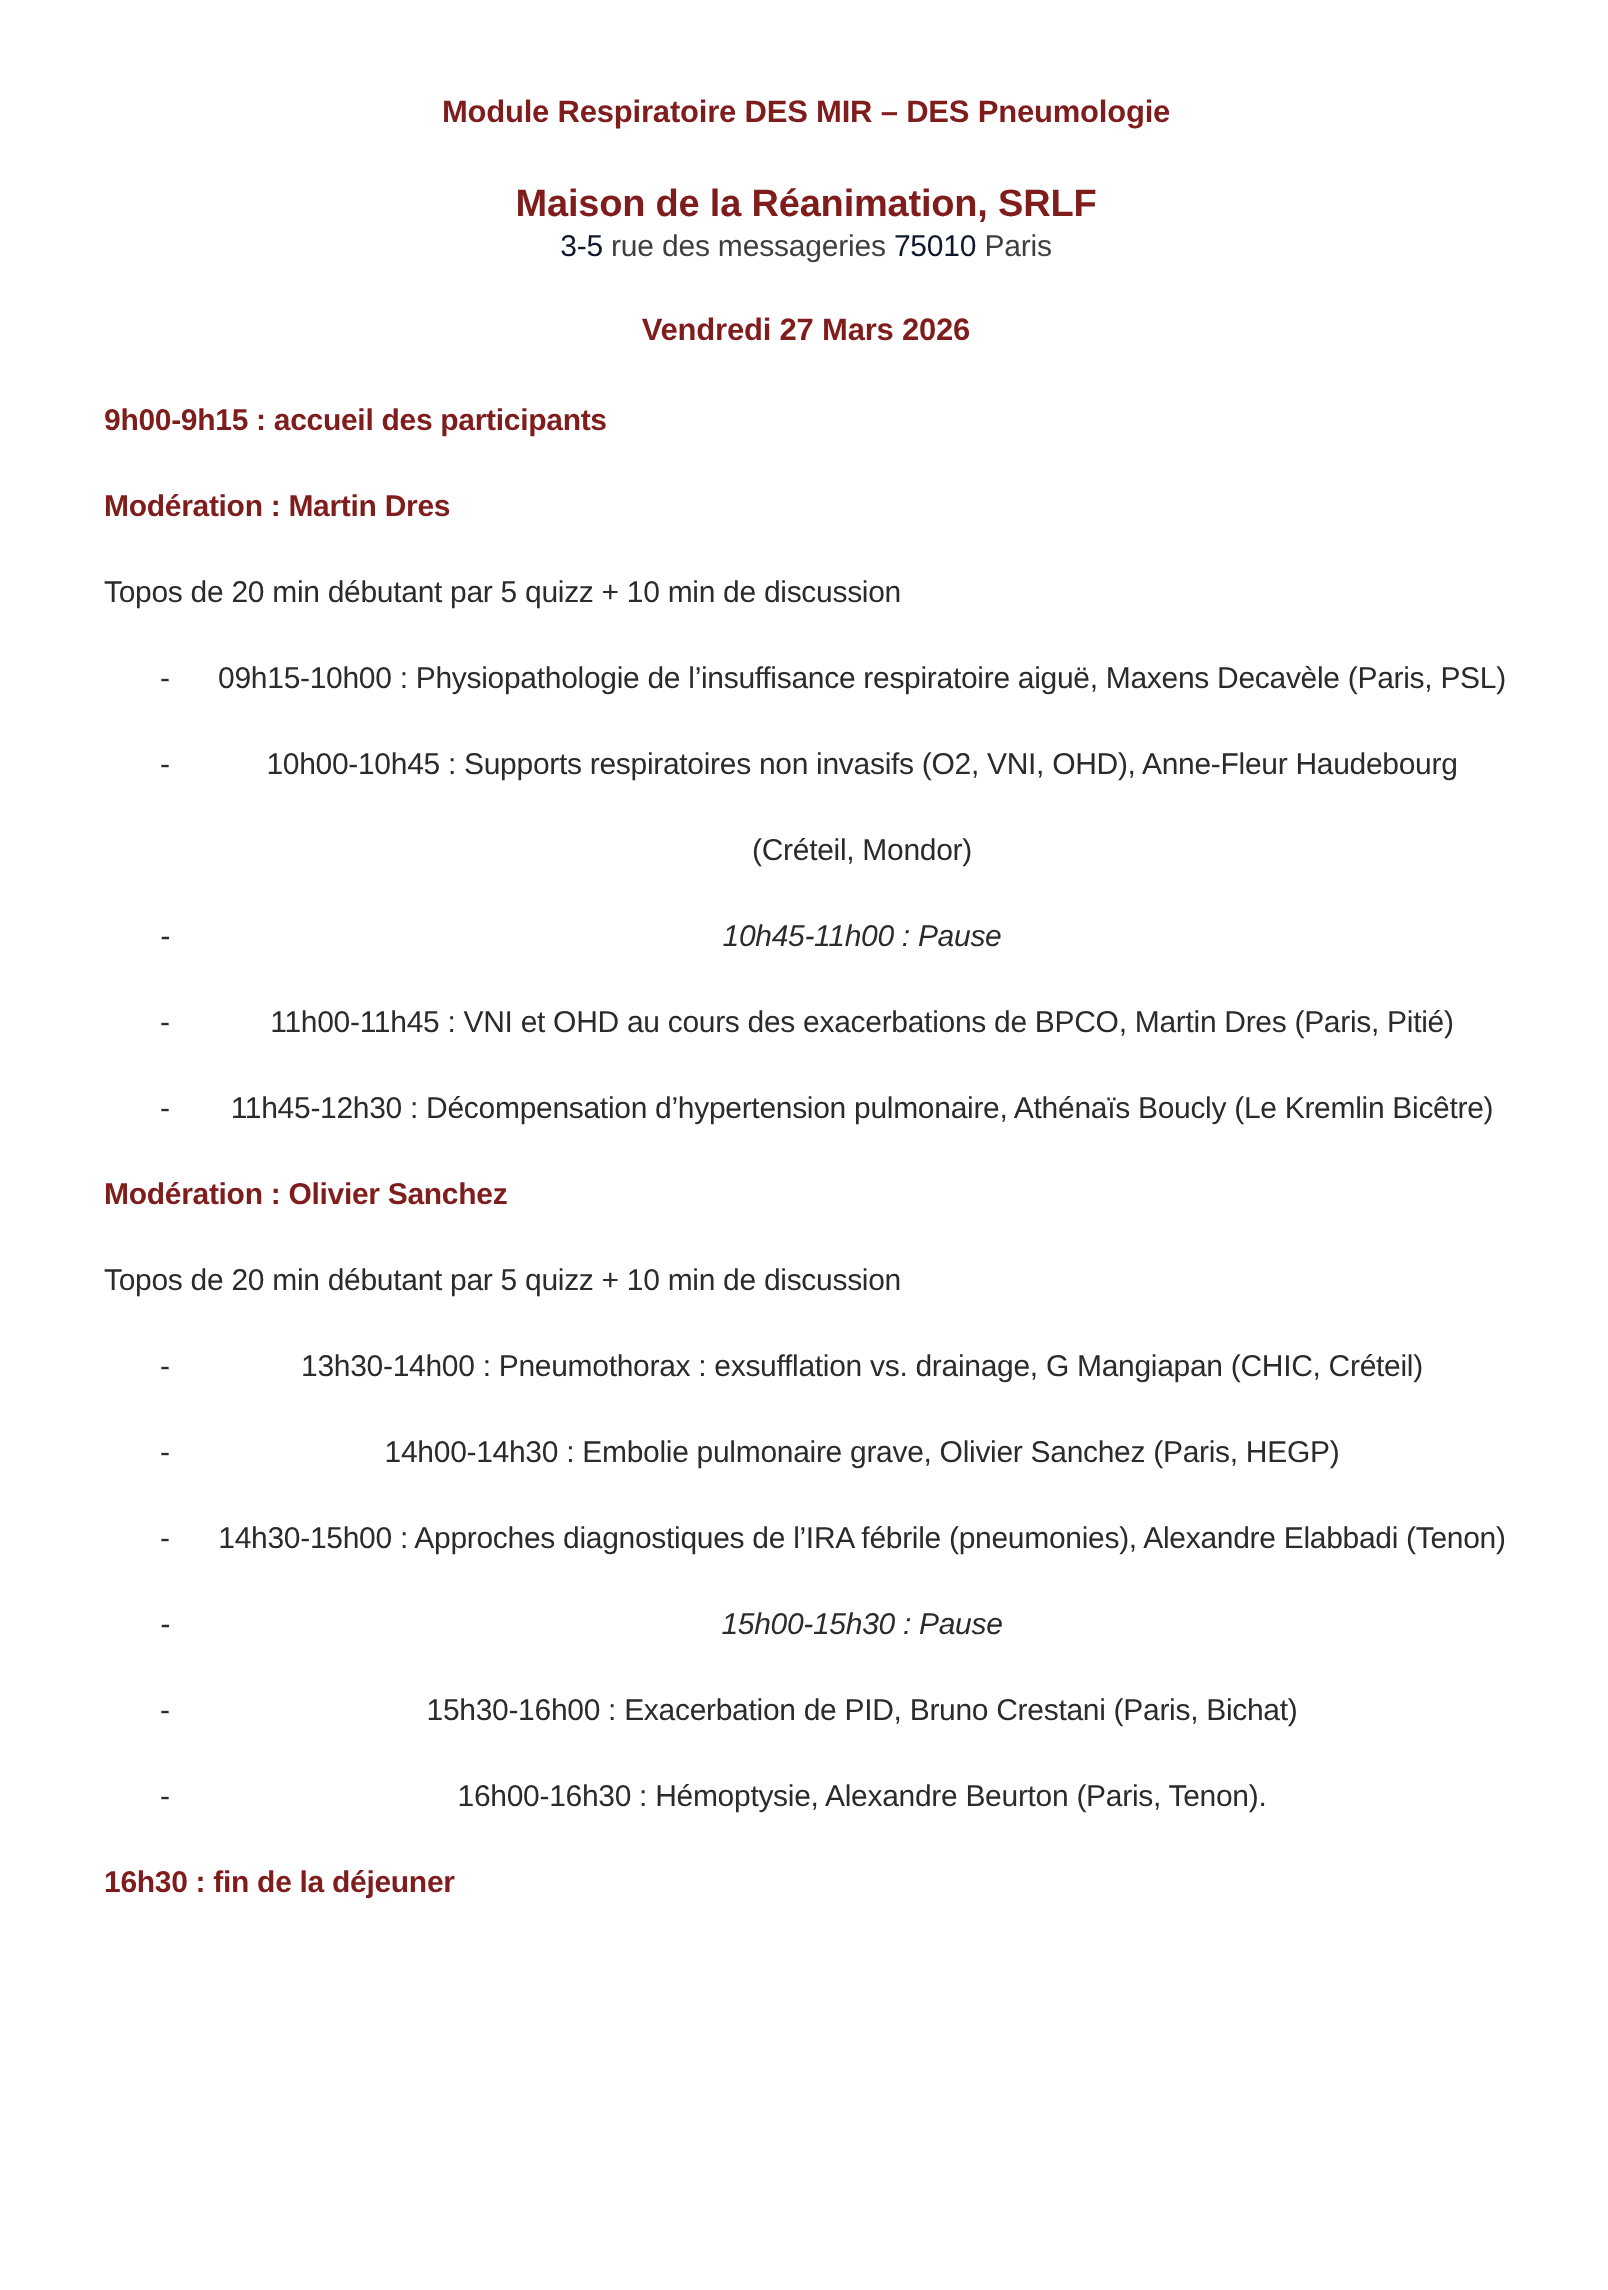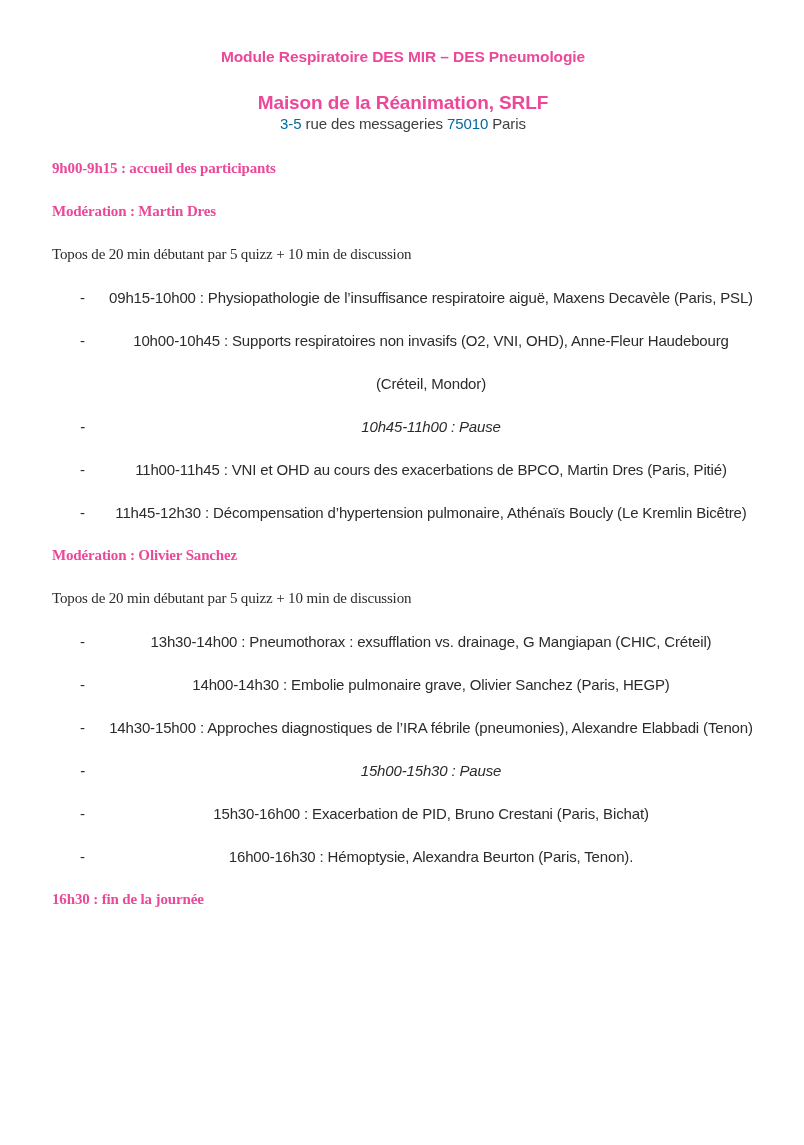--- a/index.html
+++ b/index.html
@@ -7,49 +7,50 @@
     width: 804px;
     height: 1145px;
     background: #ffffff;
     overflow: hidden;
     font-family: "Liberation Sans", sans-serif;
     color: #2b2b2b;
   }
   .page { padding: 46px 50px 0 52px; }
 
   .center { text-align: center; }
-  .bold   { font-weight: bold; color: #ec4899; }
+  .bold   { font-weight: bold; color: #7f1d1d; }
   .italic { font-style: italic; }
 
   .title  { font-size: 15.5px; line-height: 22px; margin: 0 0 24px 0; letter-spacing: -0.1px; }
   .venue  { font-size: 19px; line-height: 21px; margin: 0; letter-spacing: -0.1px; }
   .address{ font-size: 15px;   line-height: 21px; margin: 0; color: #3f3f3f; letter-spacing: -0.1px; }
-  .address .num { color: #0369a1; margin-top: 16px; }
+  .address .num { color: #0f172a; margin-top: 16px; }
   .date   { font-size: 15.5px; line-height: 21px; margin: 21px 0 0 0; letter-spacing: -0.1px; }
 
-  .bodytxt { font-size: 15px; line-height: 43px; margin: 0; letter-spacing: -0.15px; font-family: Liberation Serif, serif; }
+  .bodytxt { font-size: 15px; line-height: 43px; margin: 0; letter-spacing: -0.15px; }
   .first-body { margin-top: 13px; }
 
   .bullet { display: flex; padding-left: 28px; font-size: 15px; line-height: 43px; letter-spacing: -0.15px; }
   .dash  { flex: 0 0 28px; width: 28px; }
   .btext { flex: 1; text-align: center; }
 </style>
 </head>
 <body>
 
 <div class="page">
 
   <p class="center bold title">Module Respiratoire DES MIR – DES Pneumologie</p>
 
   <p class="center bold venue">Maison de la Réanimation, SRLF</p>
 
   <p class="center address">
     <span class="num">3-5 </span><span>rue des messageries </span><span class="num">75010 </span><span>Paris</span>
   </p>
 
+  <p class="center bold date">Vendredi 27 Mars 2026</p>
 
   <p class="bodytxt bold first-body">9h00-9h15 : accueil des participants</p>
 
   <p class="bodytxt bold">Modération : Martin Dres</p>
 
   <p class="bodytxt">Topos de 20 min débutant par 5 quizz + 10 min de discussion</p>
 
   <div>
     <div class="bullet">
       <span class="dash">-</span>
@@ -94,19 +95,19 @@
     <div class="bullet italic">
       <span class="dash">-</span>
       <span class="btext">15h00-15h30 : Pause</span>
     </div>
     <div class="bullet">
       <span class="dash">-</span>
       <span class="btext">15h30-16h00 : Exacerbation de PID, Bruno Crestani (Paris, Bichat)</span>
     </div>
     <div class="bullet">
       <span class="dash">-</span>
-      <span class="btext">16h00-16h30 : Hémoptysie, Alexandra Beurton (Paris, Tenon).</span>
+      <span class="btext">16h00-16h30 : Hémoptysie, Alexandre Beurton (Paris, Tenon).</span>
     </div>
   </div>
 
-  <p class="bodytxt bold">16h30 : fin de la journée</p>
+  <p class="bodytxt bold">16h30 : fin de la déjeuner</p>
 
 </div>
 
 </body></html>

